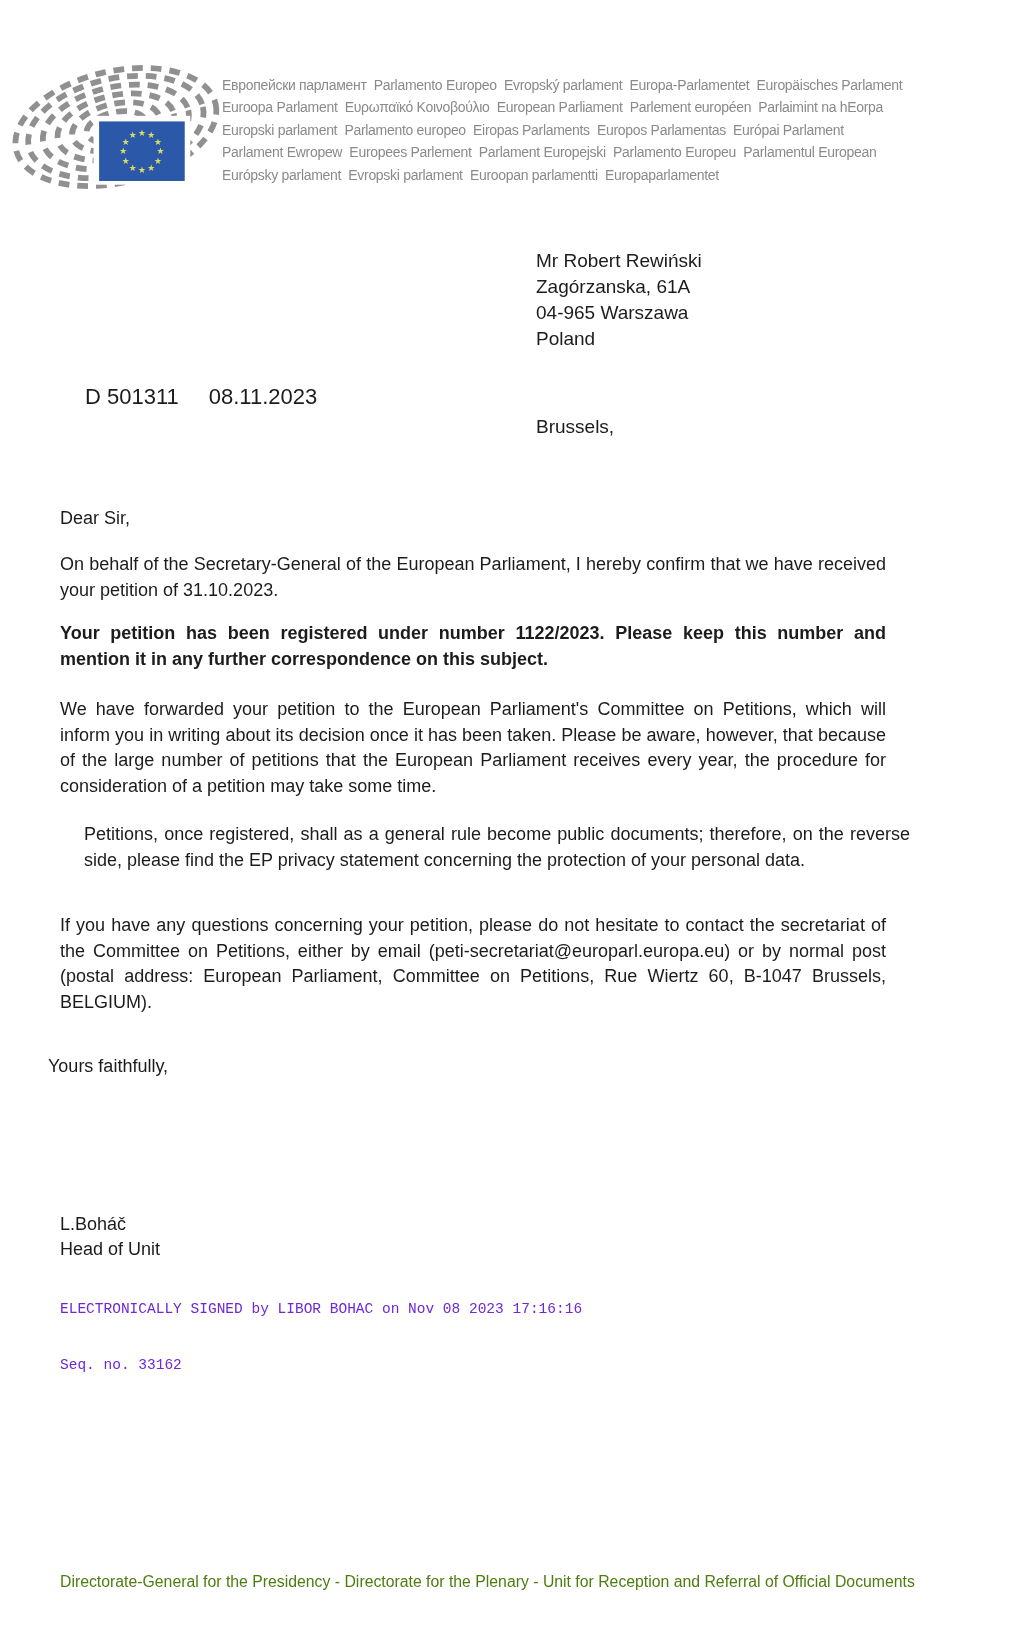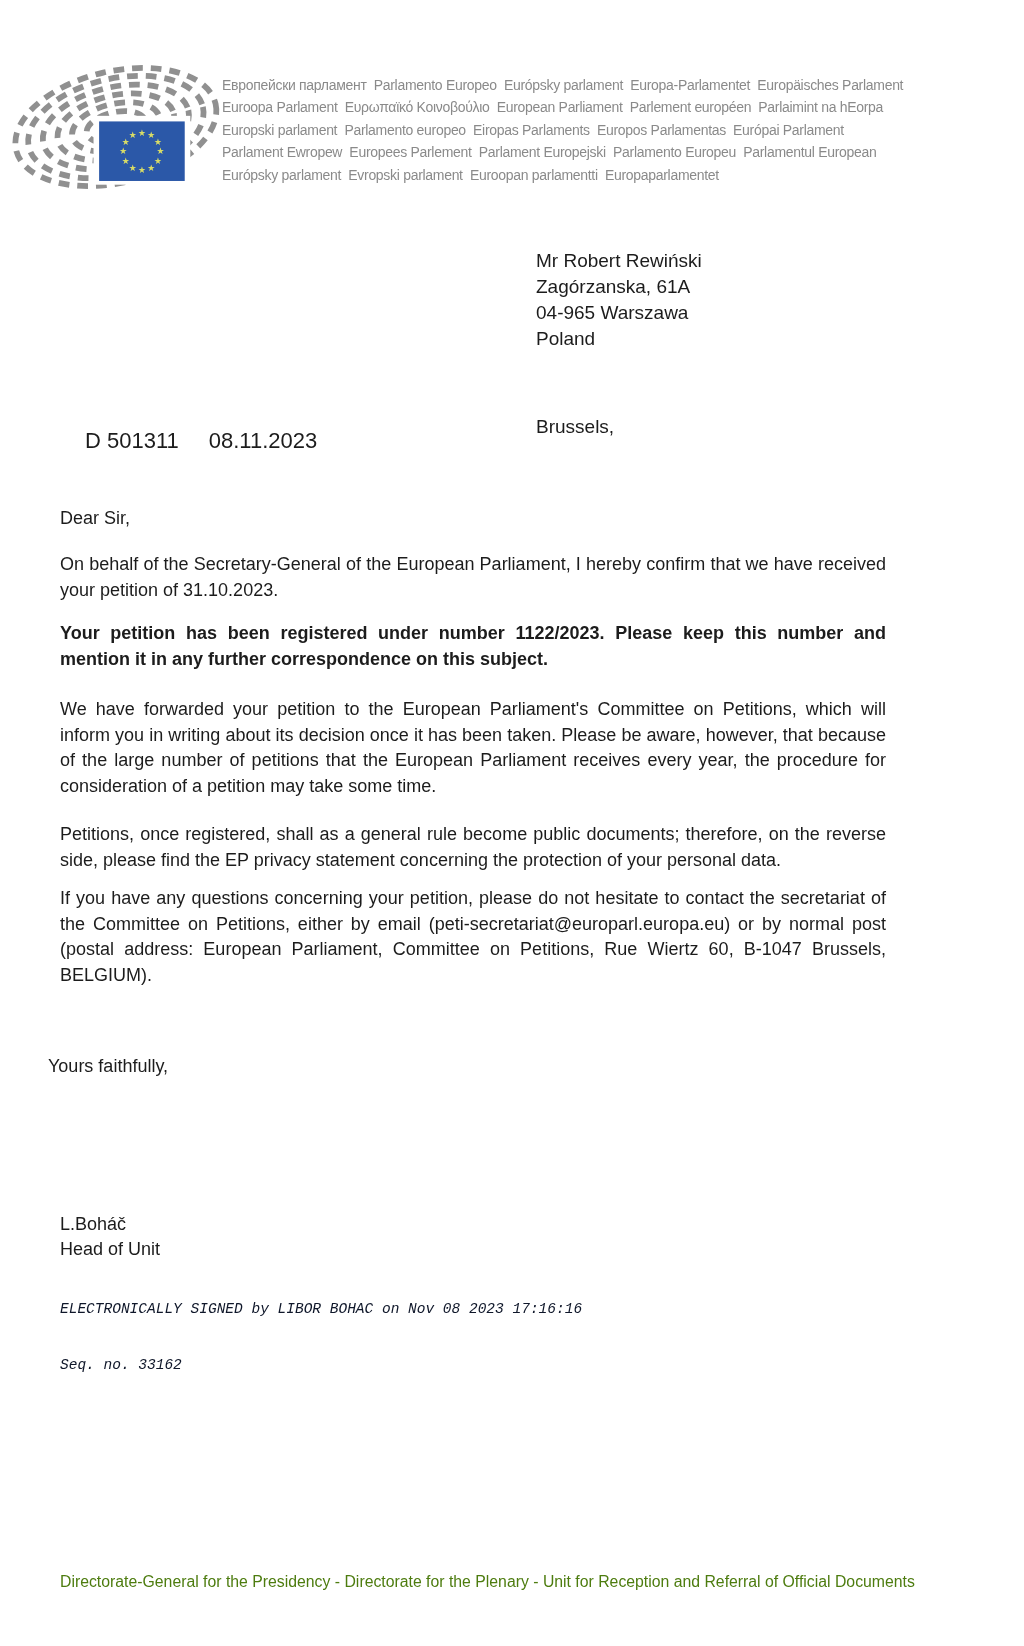--- a/index.html
+++ b/index.html
@@ -20,43 +20,43 @@
     font-size: 14px;
     line-height: 22.4px;
     color: #8a8a8a;
     letter-spacing: -0.3px;
     white-space: pre;
   }
   
   .recipient { position: absolute; left: 536px; top: 248px; }
   .recipient-line { font-size: 19px; line-height: 26px; }
   
-  .ref-line { position: absolute; left: 85px; top: 384px; font-size: 22px; display: flex; gap: 30px; margin-top: 44px; }
+  .ref-line { position: absolute; left: 85px; top: 384px; font-size: 22px; display: flex; gap: 30px; }
   
   .place-line { position: absolute; left: 536px; top: 416px; font-size: 19px; }
   
   .salutation { position: absolute; left: 60px; top: 508px; font-size: 18px; }
   .para {
     position: absolute; left: 60px; width: 826px;
     font-size: 18px; line-height: 25.5px;
     text-align: justify; text-align-last: left;
   }
   .p0 { top: 552px; }
   .p1 { top: 621px; font-weight: bold; }
   .p2 { top: 697px; }
-  .p3 { top: 822px; }
-  .p4 { top: 886px; }
+  .p3 { top: 822px; margin-left: 24px; }
+  .p4 { top: 913px; }
   .closing { position: absolute; left: 48px; top: 1056px; font-size: 18px; }
   .signer-name  { position: absolute; left: 60px; top: 1214px; font-size: 18px; }
   .signer-title { position: absolute; left: 60px; top: 1239px; font-size: 18px; }
   .esig {
     position: absolute; left: 60px; top: 1263px;
     font-family: "Liberation Mono", monospace;
     font-size: 14.5px; line-height: 18.5px;
-    color: #0f172a; white-space: pre; font-style: italic;
+    color: #6d28d9; white-space: pre;
   }
   
   .footer {
     position: absolute; left: 60px; top: 1568px; width: 900px;
     font-size: 15.8px; line-height: 28px; color: #4d7c0f;
   }
 </style>
 </head>
 <body>
 
@@ -85,21 +85,21 @@
         <text x="128" y="112.8">★</text>
         <text x="120.7" y="105.5">★</text>
         <text x="118" y="95.5">★</text>
         <text x="120.7" y="85.5">★</text>
         <text x="128" y="78.2">★</text>
       </g>
     </svg>
   </div>
 
   <div class="langs">
-    <div class="lang-line">Европейски парламент  Parlamento Europeo  Európsky parlament  Europa-Parlamentet  Europäisches Parlament</div>
+    <div class="lang-line">Европейски парламент  Parlamento Europeo  Evropský parlament  Europa-Parlamentet  Europäisches Parlament</div>
     <div class="lang-line">Euroopa Parlament  Ευρωπαϊκό Κοινοβούλιο  European Parliament  Parlement européen  Parlaimint na hEorpa</div>
     <div class="lang-line">Europski parlament  Parlamento europeo  Eiropas Parlaments  Europos Parlamentas  Európai Parlament</div>
     <div class="lang-line">Parlament Ewropew  Europees Parlement  Parlament Europejski  Parlamento Europeu  Parlamentul European</div>
     <div class="lang-line">Európsky parlament  Evropski parlament  Euroopan parlamentti  Europaparlamentet</div>
   </div>
 
   <div class="recipient">
     <div class="recipient-line">Mr Robert Rewiński</div>
     <div class="recipient-line">Zagórzanska, 61A</div>
     <div class="recipient-line">04-965 Warszawa</div>

